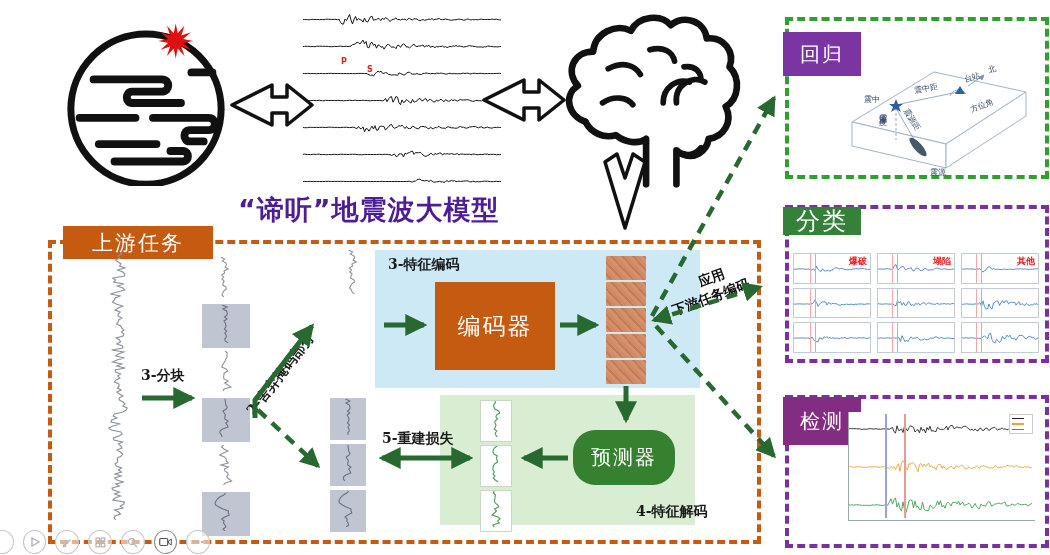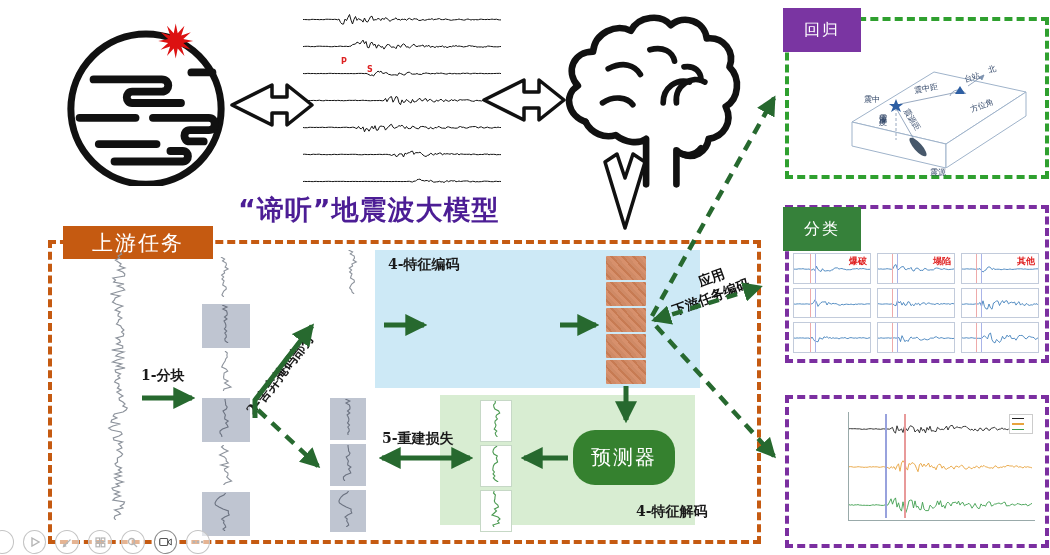--- a/index.html
+++ b/index.html
@@ -21,22 +21,22 @@
   .patch{width:40px;height:24px;background:
       repeating-linear-gradient(47deg,#d7906c 0 3px,#c77b53 3px 5px,#cf8a66 5px 8px);
       border-radius:1px;}
   .masked{background:#BFC5D1;}
   .whitepatch{background:#fff;border:1px solid #c6d8c6;}
   .rot{transform-origin:left top;white-space:nowrap;}
   
   .task-reg{left:785px;top:17px;width:256px;height:154px;border:4px dashed #2FA02F;}
   .task-cls{left:785px;top:205px;width:256px;height:150px;border:4px dashed #7B2FA0;}
   .task-det{left:785px;top:395px;width:256px;height:145px;border:4px dashed #7B2FA0;}
-  .reg-tab{left:783px;top:8px;width:78px;height:44px;background:#7A35A2;font-size:16px;letter-spacing:2px;}
-  .cls-tab{left:783px;top:207px;width:78px;height:44px;background:#36813A;font-size:16px;letter-spacing:2px;}
+  .reg-tab{left:783px;top:32px;width:78px;height:44px;background:#7A35A2;font-size:20px;letter-spacing:2px;}
+  .cls-tab{left:783px;top:207px;width:78px;height:28px;background:#36813A;font-size:24px;letter-spacing:2px;}
   .det-tab{left:783px;top:397px;width:78px;height:48px;background:#822C82;font-size:20px;letter-spacing:2px;}
   
   .reg-diag{left:838px;top:52px;width:195px;height:116px;}
   .reg-lbl{position:absolute;font-size:8px;color:#2F4466;white-space:nowrap;font-family:"DejaVu Serif","Liberation Serif",serif;}
   .vtext{writing-mode:vertical-rl;letter-spacing:1px;}
   
   .cls-grid{left:793px;top:253px;width:246px;height:100px;display:grid;
             grid-template-columns:repeat(3,1fr);grid-template-rows:repeat(3,1fr);gap:4px 6px;}
   .mini{position:relative;background:#fff;border:1px solid #c2cbdb;overflow:hidden;}
   .mini .vl{position:absolute;top:0;bottom:0;width:1px;}
@@ -121,21 +121,21 @@
 
   <div class="abs title">“谛听”地震波大模型</div>
 
   <div class="abs upstream-box"></div>
   <div class="abs tab upstream-tab">上游任务</div>
 
   <svg class="abs" style="left:92px;top:252px" width="54" height="268">
       <polyline points="28.3,0 29.6,2 26.1,4 27.6,6 23.4,8 26.2,10 29.1,12 27.5,14 32.8,16 25.8,18 30.8,20 32.8,22 32.5,24 20.9,26 23.5,28 21.7,30 32.0,32 25.3,34 30.9,36 32.7,38 25.2,40 18.4,42 27.9,44 23.2,46 22.4,48 20.5,50 24.0,52 30.7,54 26.2,56 23.2,58 28.1,60 26.2,62 26.0,64 29.8,66 26.7,68 26.1,70 24.5,72 28.7,74 29.7,76 31.9,78 29.6,80 31.8,82 31.2,84 24.1,86 27.6,88 28.5,90 24.7,92 30.7,94 30.7,96 19.7,98 31.7,100 26.2,102 23.8,104 32.4,106 24.9,108 20.6,110 29.7,112 24.8,114 33.1,116 23.2,118 23.6,120 28.5,122 25.7,124 27.9,126 23.9,128 22.6,130 26.8,132 27.1,134 25.4,136 29.1,138 24.9,140 27.7,142 30.9,144 27.1,146 27.4,148 30.9,150 33.0,152 30.9,154 35.2,156 34.0,158 31.0,160 22.4,162 21.2,164 24.9,166 19.7,168 19.0,170 28.4,172 20.9,174 16.7,176 19.4,178 28.9,180 30.1,182 27.0,184 21.3,186 21.9,188 30.4,190 26.5,192 28.8,194 29.9,196 25.0,198 28.3,200 30.6,202 29.2,204 25.4,206 25.4,208 25.6,210 23.0,212 24.4,214 29.4,216 26.4,218 29.5,220 23.0,222 29.1,224 22.5,226 25.0,228 31.2,230 24.1,232 27.3,234 20.0,236 21.2,238 27.4,240 22.6,242 28.4,244 22.9,246 20.9,248 32.5,250 31.7,252 28.3,254 30.9,256 22.7,258 26.6,260 28.5,262 22.9,264 22.2,266 23.7,268" fill="none" stroke="#8d939c" stroke-width="1.2"></polyline>
     </svg>
 
-  <div class="abs steplabel" style="left:141px;top:367px">1-分块</div>
+  <div class="abs steplabel" style="left:141px;top:367px">3-分块</div>
 
   <div class="abs" style="left:202px;top:256px;width:48px">
     <div style="padding:1px 2px"><svg width="42" height="40">
           <polyline points="16.9,0 20.6,2 18.5,4 22.1,6 22.4,8 21.1,10 24.1,12 20.0,14 20.6,16 17.6,18 19.7,20 17.9,22 20.1,24 19.2,26 18.7,28 22.0,30 22.3,32 19.8,34 18.8,36 17.9,38 19.8,40" fill="none" stroke="#8d939c" stroke-width="1.1"></polyline>
         </svg></div>
     <div class="masked" style="padding:1px 2px;margin:2px 0"><svg width="42" height="38">
           <polyline points="18.1,0 23.0,2 18.8,4 22.6,6 23.2,8 23.1,10 20.5,12 23.0,14 20.0,16 21.2,18 21.9,20 21.8,22 20.4,24 22.7,26 20.8,28 22.1,30 22.3,32 20.8,34 21.2,36 24.1,38" fill="none" stroke="#6b7280" stroke-width="1.1"></polyline>
         </svg></div>
     <div style="padding:1px 2px"><svg width="42" height="40">
           <polyline points="21.0,0 23.3,2 22.9,4 23.2,6 21.7,8 21.1,10 19.8,12 18.6,14 17.7,16 21.9,18 23.7,20 20.1,22 19.9,24 19.6,26 19.9,28 24.1,30 20.6,32 23.9,34 27.0,36 20.0,38 19.3,40" fill="none" stroke="#8d939c" stroke-width="1.1"></polyline>
@@ -171,21 +171,22 @@
         </svg></div>
     <div class="masked" style="padding:1px 2px;margin-bottom:4px"><svg width="32" height="36">
           <polyline points="16.0,0 16.1,2 16.5,4 16.6,6 18.0,8 17.2,10 14.2,12 15.3,14 16.4,16 15.8,18 15.7,20 18.9,22 16.6,24 18.0,26 18.8,28 13.7,30 11.4,32 11.5,34 12.8,36" fill="none" stroke="#6b7280" stroke-width="1.1"></polyline>
         </svg></div>
     <div class="masked" style="padding:1px 2px"><svg width="32" height="36">
           <polyline points="16.6,0 15.0,2 11.2,4 9.1,6 7.8,8 6.9,10 7.4,12 10.5,14 14.2,16 19.1,18 19.0,20 19.8,22 15.7,24 13.0,26 15.2,28 14.7,30 16.0,32 16.7,34 14.2,36" fill="none" stroke="#6b7280" stroke-width="1.1"></polyline>
         </svg></div>
   </div>
 
   <div class="abs panel-blue"></div>
-  <div class="abs steplabel" style="left:388px;top:256px">4-特征编码</div>
+  <div class="abs steplabel" style="left:388px;top:256px">3-特征编码</div>
+  <div class="abs block encoder">编码器</div>
 
   <div class="abs" style="left:606px;top:256px;display:flex;flex-direction:column;gap:2px">
     <div class="patch"></div>
     <div class="patch"></div>
     <div class="patch"></div>
     <div class="patch"></div>
     <div class="patch"></div>
   </div>
 
   <div class="abs panel-green"></div>
@@ -268,20 +269,21 @@
         </svg></div>
     <div class="mini"><div class="vl" style="left:14px;background:#eaa"></div><div class="vl" style="left:19px;background:#aab4e8"></div><svg width="78" height="30">
           <polyline points="0,15.1 1.5,15.2 3,14.8 4.5,15.1 6,15.2 7.5,15.0 9,15.0 10.5,14.8 12,15.2 13.5,15.0 15,15.0 16.5,14.8 18,15.2 19.5,14.8 21,14.6 22.5,18.6 24,12.7 25.5,15.7 27,18.7 28.5,17.0 30,18.5 31.5,15.8 33,13.9 34.5,15.3 36,15.1 37.5,15.0 39,14.1 40.5,15.6 42,17.0 43.5,17.1 45,16.6 46.5,15.8 48,16.6 49.5,16.8 51,16.3 52.5,15.1 54,15.1 55.5,15.1 57,14.0 58.5,13.8 60,14.9 61.5,15.3 63,14.6 64.5,14.9 66,15.5 67.5,15.3 69,15.0 70.5,14.9 72,15.3 73.5,15.4 75,15.6 76.5,15.1 78,15.6" fill="none" stroke="#2E74B5" stroke-width="0.8"></polyline>
         </svg></div>
     <div class="mini"><div class="vl" style="left:14px;background:#eaa"></div><div class="vl" style="left:19px;background:#aab4e8"></div><svg width="78" height="30">
           <polyline points="0,14.8 1.5,15.1 3,15.0 4.5,14.7 6,15.1 7.5,15.1 9,14.7 10.5,14.8 12,15.2 13.5,15.2 15,15.3 16.5,15.3 18,15.3 19.5,15.7 21,13.7 22.5,12.8 24,14.3 25.5,15.9 27,11.2 28.5,10.0 30,16.8 31.5,19.2 33,19.9 34.5,16.5 36,17.8 37.5,19.5 39,17.5 40.5,13.3 42,15.8 43.5,15.1 45,12.1 46.5,13.9 48,12.2 49.5,15.4 51,15.6 52.5,15.2 54,17.2 55.5,14.7 57,12.5 58.5,12.5 60,12.4 61.5,13.4 63,15.4 64.5,15.8 66,13.9 67.5,13.3 69,14.1 70.5,14.3 72,14.6 73.5,16.5 75,15.5 76.5,14.4 78,15.7" fill="none" stroke="#2E74B5" stroke-width="0.8"></polyline>
         </svg></div>
   </div>
 
   <div class="abs task-det"></div>
+  <div class="abs tab det-tab">检测</div>
   <div class="abs det-plot">
     <div class="vl" style="left:36px;background:#98a2dd"></div>
     <div class="vl" style="left:55px;background:#e89a9a"></div>
     <svg width="184" height="34">
         <polyline points="0,16.8 1.5,16.6 3,16.8 4.5,16.7 6,16.7 7.5,16.8 9,16.9 10.5,16.8 12,17.2 13.5,17.4 15,17.0 16.5,17.3 18,17.2 19.5,16.8 21,16.7 22.5,16.7 24,17.1 25.5,17.0 27,16.7 28.5,17.1 30,17.1 31.5,17.3 33,17.0 34.5,16.8 36,17.0 37.5,17.0 39,17.0 40.5,17.2 42,16.3 43.5,15.4 45,19.7 46.5,21.1 48,13.8 49.5,18.4 51,18.2 52.5,16.9 54,20.5 55.5,14.1 57,16.6 58.5,18.8 60,15.7 61.5,13.7 63,14.5 64.5,15.4 66,20.0 67.5,18.4 69,17.6 70.5,20.8 72,15.3 73.5,18.7 75,17.3 76.5,20.9 78,15.5 79.5,18.1 81,14.2 82.5,19.2 84,18.6 85.5,19.3 87,19.6 88.5,15.3 90,16.7 91.5,17.6 93,17.2 94.5,17.6 96,16.3 97.5,14.1 99,18.0 100.5,14.7 102,13.5 103.5,13.5 105,16.7 106.5,15.8 108,14.8 109.5,15.5 111,15.7 112.5,16.0 114,14.6 115.5,14.4 117,14.4 118.5,15.9 120,17.0 121.5,18.0 123,17.1 124.5,18.7 126,16.9 127.5,18.4 129,18.9 130.5,16.3 132,16.3 133.5,18.5 135,18.2 136.5,16.2 138,16.1 139.5,18.2 141,18.1 142.5,16.1 144,15.9 145.5,15.2 147,16.7 148.5,18.0 150,17.2 151.5,17.0 153,15.9 154.5,17.2 156,16.8 157.5,17.5 159,17.7 160.5,16.2 162,16.6 163.5,17.8 165,17.3 166.5,16.8 168,16.4 169.5,16.9 171,16.7 172.5,16.1 174,17.7 175.5,16.9 177,17.8 178.5,17.9 180,16.6 181.5,17.5 183,17.3" fill="none" stroke="#222" stroke-width="0.9"></polyline>
       </svg>
     <svg width="184" height="34">
         <polyline points="0,16.8 1.5,16.6 3,16.8 4.5,17.2 6,17.1 7.5,17.0 9,16.7 10.5,16.8 12,17.1 13.5,17.1 15,17.4 16.5,17.2 18,17.3 19.5,17.0 21,16.7 22.5,17.1 24,16.7 25.5,16.9 27,16.8 28.5,16.9 30,17.3 31.5,17.2 33,16.9 34.5,16.6 36,17.1 37.5,17.2 39,17.7 40.5,18.7 42,16.6 43.5,17.9 45,16.7 46.5,19.5 48,15.9 49.5,13.8 51,21.3 52.5,13.0 54,10.7 55.5,12.9 57,17.4 58.5,20.1 60,13.5 61.5,14.6 63,12.6 64.5,13.4 66,14.6 67.5,18.4 69,21.7 70.5,14.5 72,13.4 73.5,16.8 75,14.0 76.5,16.3 78,15.4 79.5,13.0 81,17.1 82.5,15.5 84,17.8 85.5,17.1 87,19.8 88.5,15.7 90,14.2 91.5,14.5 93,18.2 94.5,16.1 96,18.7 97.5,19.3 99,18.0 100.5,17.7 102,16.0 103.5,17.1 105,19.1 106.5,16.4 108,16.1 109.5,17.2 111,16.6 112.5,15.0 114,16.1 115.5,18.4 117,19.2 118.5,18.5 120,16.7 121.5,18.2 123,18.8 124.5,17.2 126,17.8 127.5,15.8 129,17.4 130.5,18.1 132,15.9 133.5,16.7 135,15.4 136.5,16.9 138,17.0 139.5,17.7 141,18.1 142.5,17.7 144,18.4 145.5,16.3 147,15.8 148.5,17.6 150,17.9 151.5,17.1 153,17.4 154.5,16.4 156,17.1 157.5,15.8 159,15.4 160.5,15.9 162,16.0 163.5,16.0 165,17.3 166.5,16.1 168,15.8 169.5,17.2 171,16.7 172.5,17.2 174,18.0 175.5,16.6 177,17.3 178.5,16.7 180,17.1 181.5,17.4 183,17.9" fill="none" stroke="#E8A33D" stroke-width="0.9"></polyline>
       </svg>
     <svg width="184" height="34">

